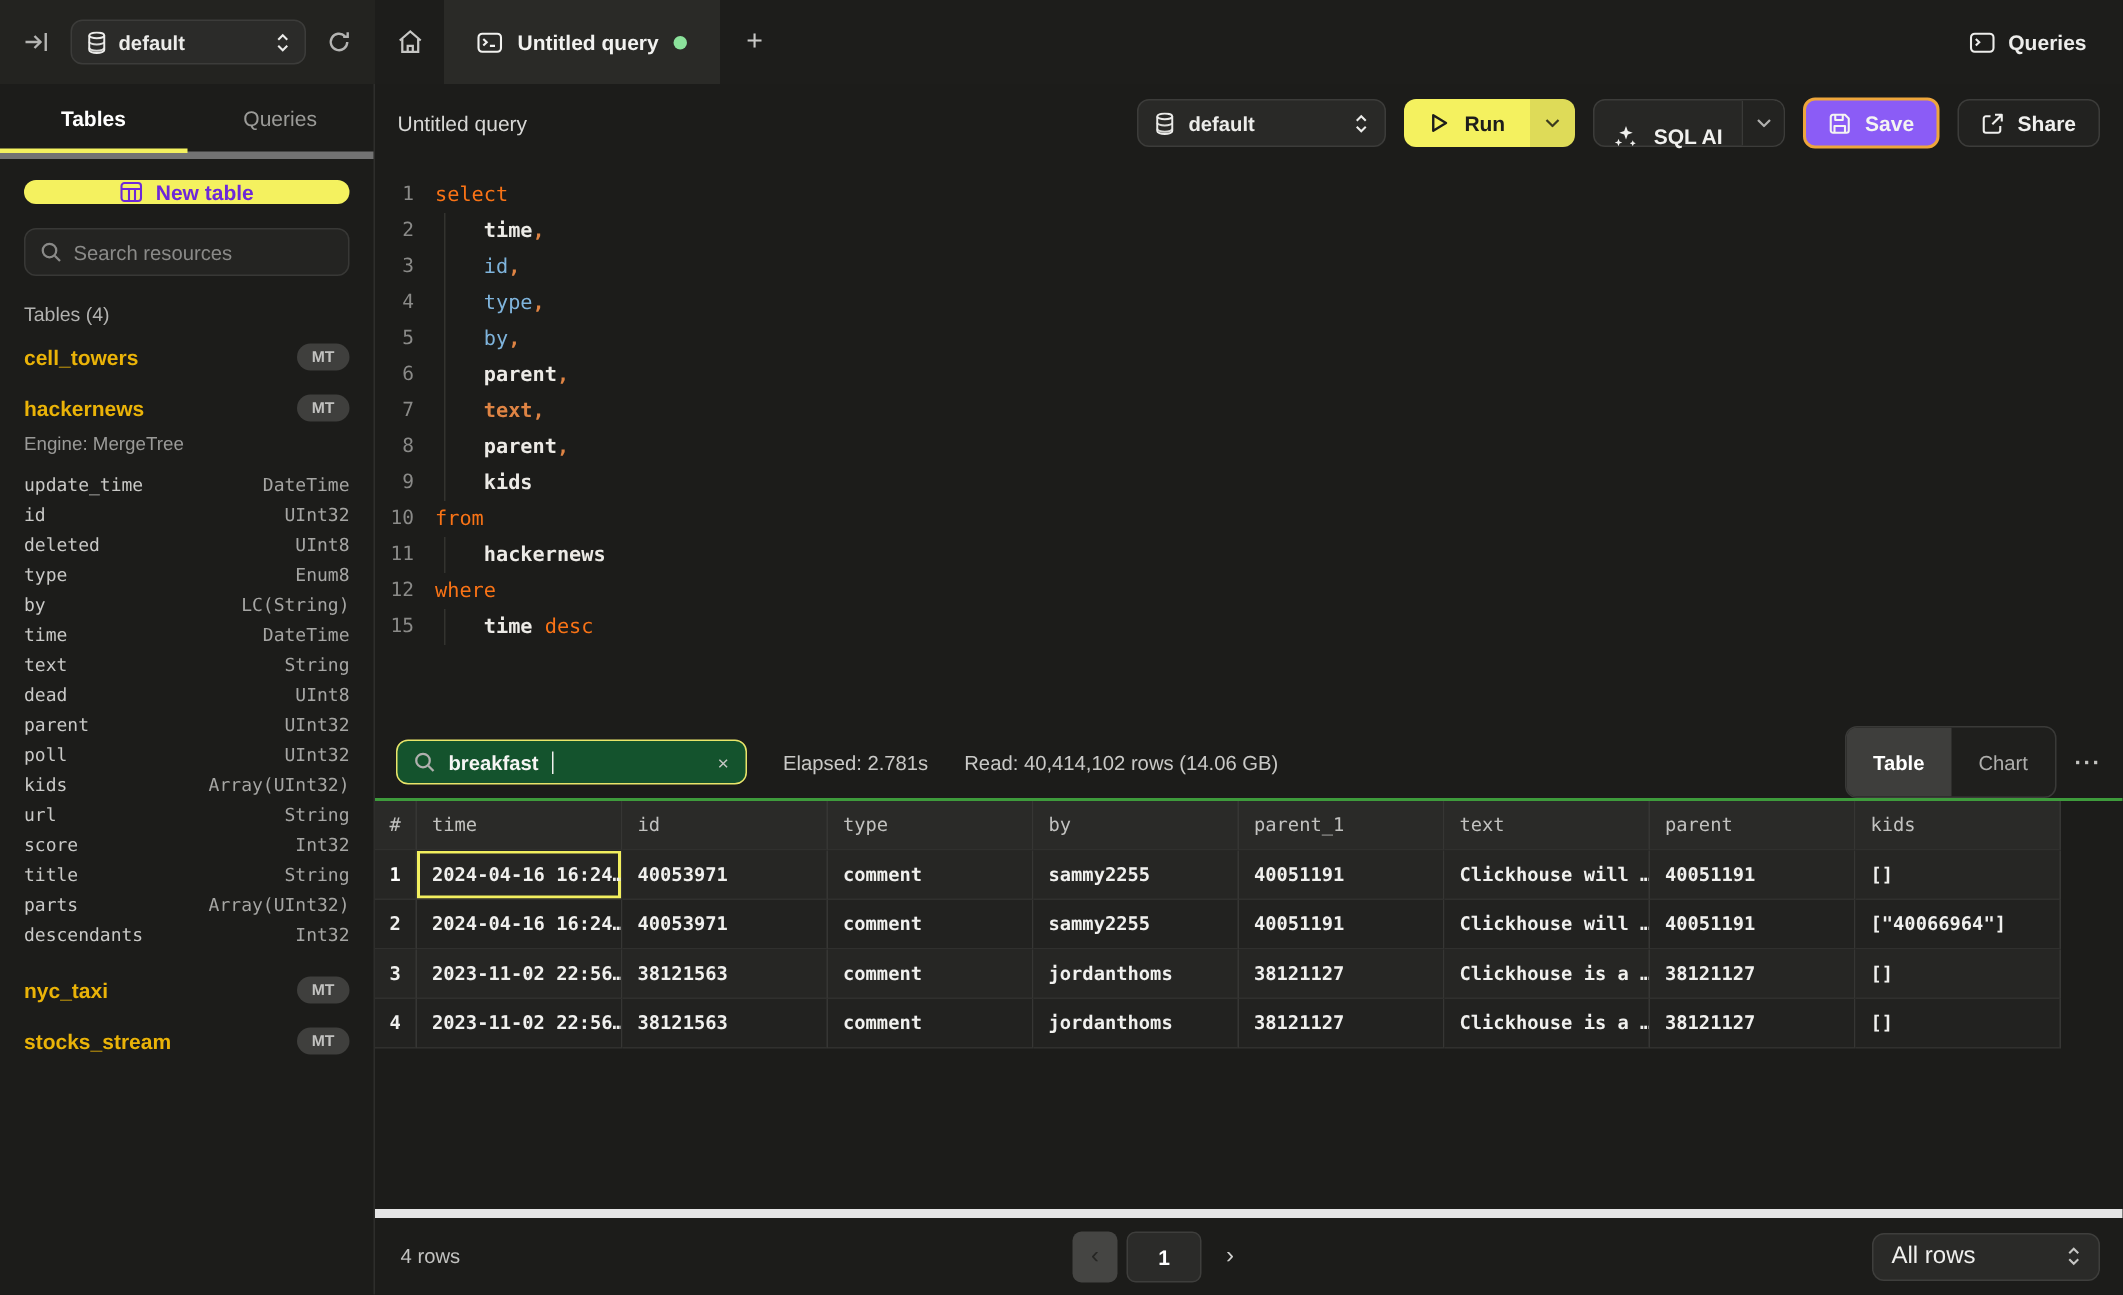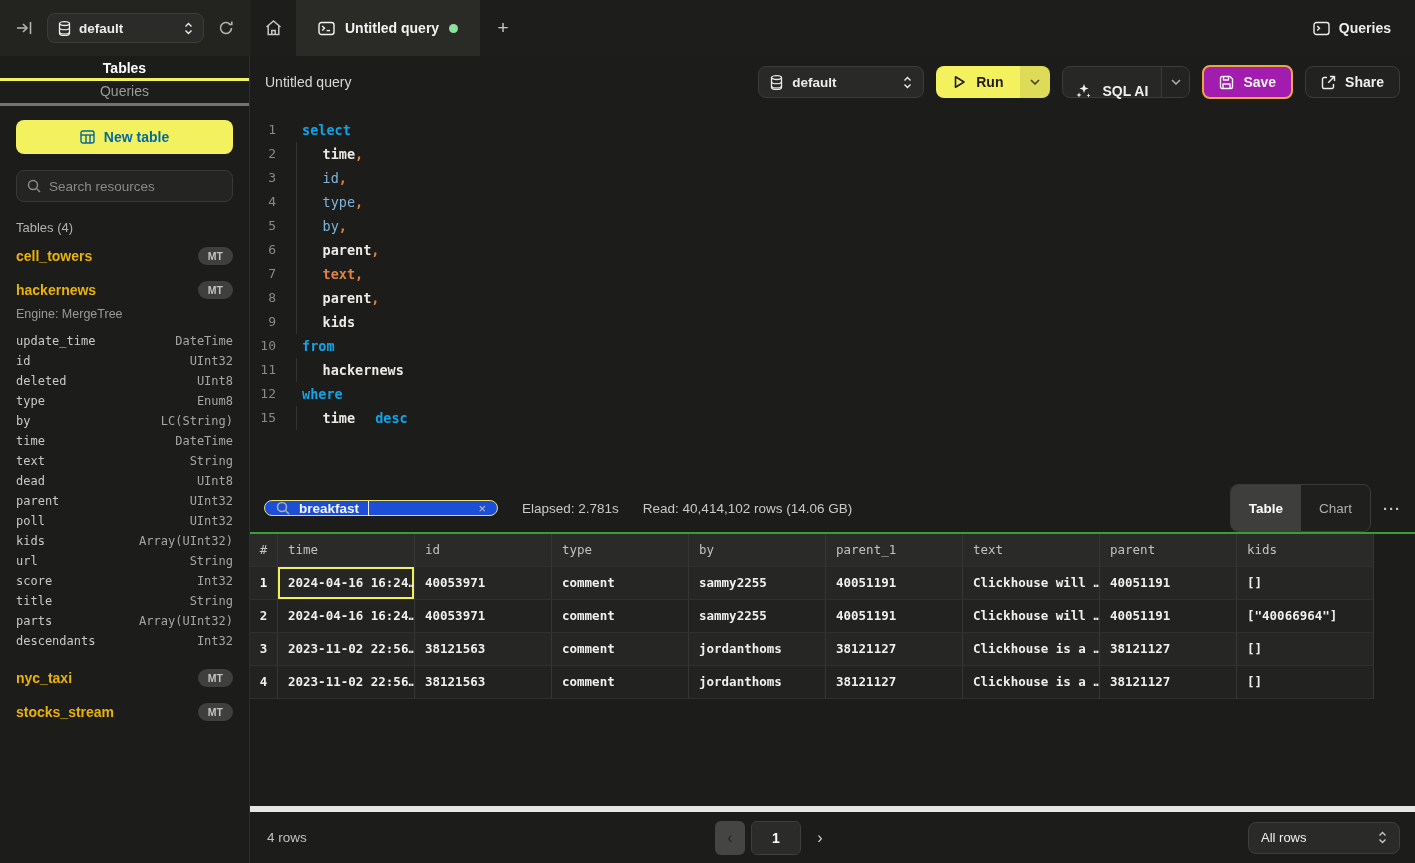--- a/index.html
+++ b/index.html
@@ -17,26 +17,26 @@
   .home-btn { width:46px; display:flex; align-items:center; justify-content:center; color:#c6c6c4; }
   .qtab { display:flex; align-items:center; gap:10px; padding:0 22px; background:#2a2a27; color:#f2f2f0;
     font-size:14px; font-weight:700; }
   .dot { width:9px; height:9px; border-radius:50%; background:#8be29b; }
   .plus-btn { width:46px; display:flex; align-items:center; justify-content:center; color:#c8c8c6; font-size:19px; }
   .tb-spacer { flex:1; }
   .queries-btn { display:flex; align-items:center; gap:9px; padding:0 24px; color:#ededeb; font-size:14px; font-weight:700; }
 
   
   .sidebar { position:absolute; left:0; top:56px; width:250px; bottom:0; background:#1c1c1a; border-right:1px solid #2e2e2c; }
-  .side-tabs { height:50px; display:flex; border-bottom:3px solid #737373;flex-direction:column; }
+  .side-tabs { height:50px; display:flex; border-bottom:5px solid #737373; }
   .side-tab { flex:1; display:flex; align-items:center; justify-content:center; font-size:14px; color:#9b9b98; position:relative; cursor:pointer; }
   .side-tab.active { color:#ffffff; font-weight:700; }
   .side-tab.active::after { content:''; position:absolute; left:0; right:0; bottom:-1px; height:3px; background:#f4f15f; }
-  .new-table { margin:14px 16px 0; height:34px; background:#f4f15f; border-radius:8px; display:flex;
-    align-items:center; justify-content:center; gap:9px; color:#0369a1; font-size:14px; font-weight:700; cursor:pointer; }
+  .new-table { margin:14px 16px 0; height:16px; background:#f4f15f; border-radius:8px; display:flex;
+    align-items:center; justify-content:center; gap:9px; color:#6d28d9; font-size:14px; font-weight:700; cursor:pointer; }
   .side-search { margin:16px 16px 0; height:32px; background:#242422; border:1px solid #383836; border-radius:8px;
     display:flex; align-items:center; gap:8px; padding:0 10px; color:#8a8a88; font-size:13.5px; }
   .section-label { margin:18px 16px 4px; color:#b2b2b0; font-size:13px; }
   .tbl-row { height:34px; padding:0 16px; display:flex; align-items:center; justify-content:space-between; cursor:pointer; }
   .tbl-name { color:#eab308; font-size:14px; font-weight:600; }
   .mt-badge { background:#3f3f3d; color:#c2c2c0; font-size:10.5px; font-weight:700; border-radius:10px; padding:3px 10px; }
   .engine { padding:0 16px 6px; color:#9a9a98; font-size:12.5px; }
   .cols { padding:4px 0 10px; }
   .col-row { height:20px; padding:0 16px; display:flex; align-items:center; justify-content:space-between;
     font-family:"DejaVu Sans Mono", monospace; font-size:12px; }
@@ -54,40 +54,40 @@
     display:flex; align-items:center; gap:9px; padding:0 11px; font-size:13.5px; color:#ececea; font-weight:600; }
   .db-select2 .grow { flex:1; }
   .run-btn { height:32px; display:flex; border-radius:8px; overflow:hidden; cursor:pointer; }
   .run-main { background:#f4f15f; color:#1d1d1b; display:flex; align-items:center; gap:10px; padding:0 17px;
     font-size:14px; font-weight:700; }
   .run-caret { width:30px; background:#dedb58; display:flex; align-items:center; justify-content:center; color:#3a3a1f; }
   .sqlai-btn { height:32px; background:#272725; border:1px solid #3c3c3a; border-radius:8px; display:flex; align-items:center; cursor:pointer; }
   .sqlai-main { display:flex; align-items:center; gap:10px; padding:0 13px; font-size:14px; font-weight:600; color:#f0f0ee;margin-top:18px; }
   .sqlai-caret { width:28px; height:100%; display:flex; align-items:center; justify-content:center; color:#b0b0ae; border-left:1px solid #3a3a38; background:#232321; border-radius:0 7px 7px 0; }
   .save-btn { height:34px; border:2px solid #eda63c; border-radius:8px; display:flex; align-items:center; gap:9px;
-    padding:0 15px; font-size:14px; font-weight:600; color:#f4f4f2; cursor:pointer; background:#a21caf; }
+    padding:0 15px; font-size:14px; font-weight:600; color:#f4f4f2; cursor:pointer; background:#8b5cf6; }
   .share-btn { height:32px; border:1px solid #3c3c3a; border-radius:8px; display:flex; align-items:center; gap:9px;
     padding:0 15px; font-size:14px; font-weight:600; color:#f0f0ee; cursor:pointer; background:#222220; }
 
   
   .editor { position:absolute; left:0; top:52px; right:0; height:374px; padding-top:10px; }
   .eline { display:flex; height:24px; line-height:24px; position:relative; }
   .ln { width:26px; text-align:right; color:#8a8a88; font-family:"DejaVu Sans Mono", monospace; font-size:13px; flex:none; }
   .code { font-family:"DejaVu Sans Mono", monospace; font-size:13.5px; white-space:pre; margin-left:14px; font-weight:600; }
   .eline.ind::before { content:''; position:absolute; left:46px; top:0; bottom:0; width:1px; background:#33332f; }
-  .t-k { color:#0ea5e9; font-weight:700;margin-left:12px; }
+  .t-k { color:#f97316; font-weight:400; }
   .t-i { color:#eceae6; }
   .t-b { color:#7fb4dc; font-weight:500; }
   .t-o { color:#df8444; }
   .t-s { color:#c6d158; font-weight:500; }
 
   
   .results-bar { position:absolute; left:0; top:428px; right:0; height:48px; display:flex; align-items:center; padding:0 14px; }
-  .res-search { width:234px; height:16px; background:#1d4ed8; border:1px solid #e9e56a; border-radius:8px;
-    display:flex; gap:9px; padding:0 11px; }
+  .res-search { width:234px; height:30px; background:#14532d; border:1px solid #e9e56a; border-radius:8px;
+    display:flex; align-items:center; gap:9px; padding:0 11px; }
   .res-search .val { color:#f6f6f4; font-size:13.5px; font-weight:600; }
   .caret-bar { width:1px; height:15px; background:#f0f0ee; }
   .res-search .grow { flex:1; }
   .res-x { color:#c6c6c4; font-size:13px; cursor:pointer; }
   .stat { color:#c9c9c7; font-size:13.5px; margin-left:24px; }
   .rb-spacer { flex:1; }
   .seg { display:flex; background:#1f1f1d; border:1px solid #3a3a38; border-radius:8px; overflow:hidden; height:48px; }
   .seg-item { display:flex; align-items:center; padding:0 18px; font-size:13.5px; color:#aeaeac; cursor:pointer; }
   .seg-item.active { background:#3e3e3c; color:#ffffff; font-weight:600; }
   .more-btn { margin-left:12px; color:#c2c2c0; font-size:15px; font-weight:700; letter-spacing:1px; cursor:pointer; }
@@ -111,21 +111,21 @@
   
   .footer { position:absolute; left:0; right:0; bottom:0; height:57px; border-top:6px solid #e5e5e5; display:flex; align-items:center; padding:0 17px; }
   .rows-label { color:#c2c2c0; font-size:13.5px; }
   .pager { position:absolute; left:465px; display:flex; align-items:center; gap:6px; }
   .pg-prev { width:30px; height:34px; background:#454543; border-radius:6px; display:flex; align-items:center; justify-content:center;
     color:#252523; font-size:16px; }
   .pg-page { width:50px; height:34px; background:#2b2b29; border:1px solid #3e3e3c; border-radius:6px; display:flex;
     align-items:center; justify-content:center; color:#ffffff; font-size:14px; font-weight:600; cursor:pointer; }
   .pg-next { width:26px; height:34px; display:flex; align-items:center; justify-content:center; color:#d0d0ce; font-size:16px; cursor:pointer; }
   .pagesize { position:absolute; right:15px; width:152px; height:32px; background:#2a2a28; border:1px solid #3e3e3c; border-radius:8px;
-    display:flex; align-items:center; gap:8px; padding:0 12px; font-size:13px; color:#f0f0ee; cursor:pointer; }
+    display:flex; align-items:center; gap:8px; padding:0 12px; font-size:16px; color:#f0f0ee; cursor:pointer; }
   .pagesize .grow { flex:1; }
   svg { display:block; }
 </style>
 </head>
 <body>
 
 <div class="topbar">
   <div class="topbar-left">
     <span class="icon-btn">
       <svg width="17" height="14" viewBox="0 0 17 14" fill="none" stroke="currentColor" stroke-width="1.6">

